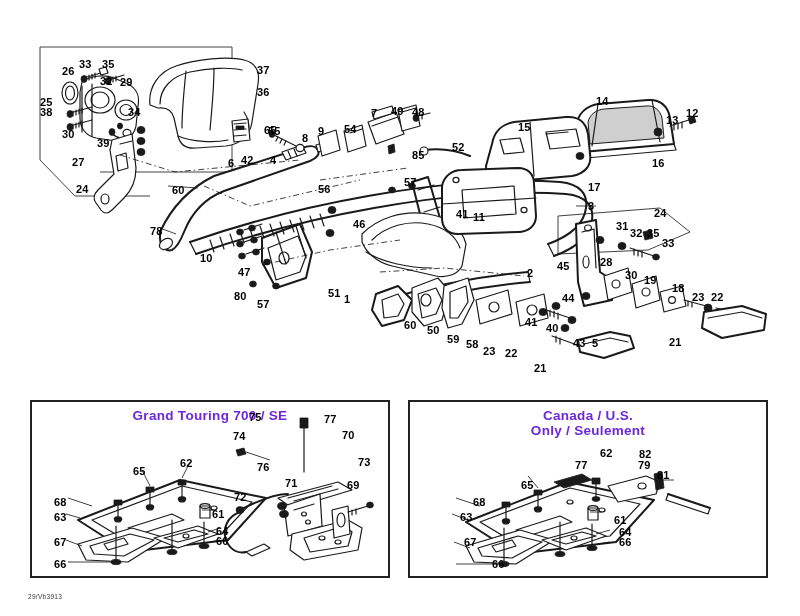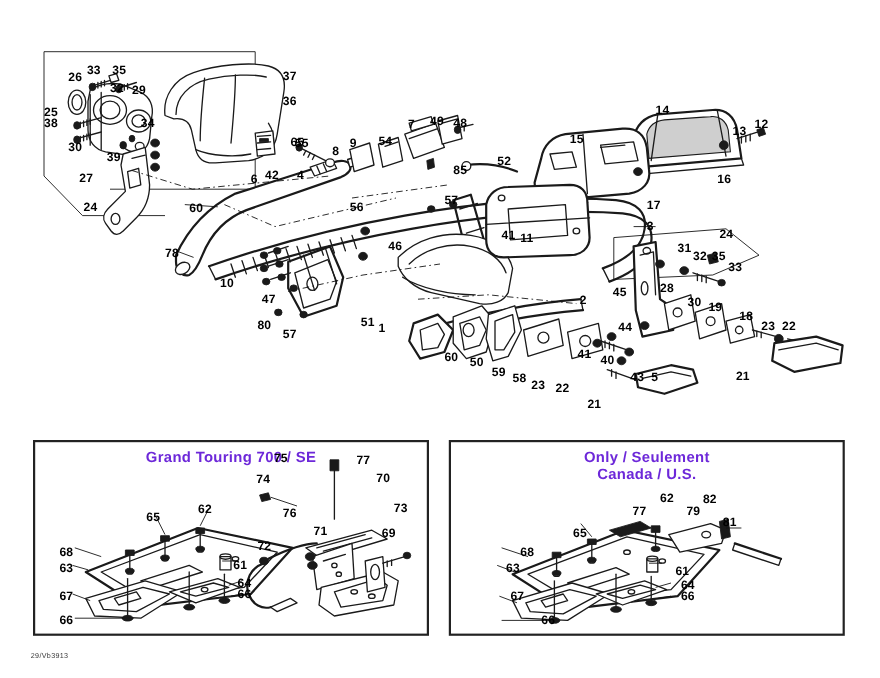--- a/index.html
+++ b/index.html
@@ -531,22 +531,22 @@
         <div class="lbl" style="left: 180px; top: 107px;">61</div>
         <div class="lbl" style="left: 184px; top: 124px;">64</div>
         <div class="lbl" style="left: 184px; top: 134px;">66</div>
         <div class="lbl" style="left: 22px; top: 135px;">67</div>
         <div class="lbl" style="left: 22px; top: 157px;">66</div>
       </div>
   </div>
 
   <div class="panel" id="panel-1" style="left: 408px; top: 400px; width: 360px; height: 178px;">
     <div class="panel-title" style="top: 6px;">
+        <span class="ln">Canada / U.S.</span>
         <span class="ln">Only / Seulement</span>
-        <span class="ln">Canada / U.S.</span>
       </div>
     <svg viewBox="0 0 360 178" width="360" height="178" style="position:absolute;left:0;top:0">
       <g>
         <path class="thf" d="M56 120 L158 80 L244 98 L206 140 L106 152 Z"></path>
         <path class="s" d="M70 120 L160 86 L230 102 L200 134 L110 144 Z"></path>
         <ellipse class="s" cx="96" cy="120" rx="3" ry="2"></ellipse>
         <ellipse class="s" cx="128" cy="108" rx="3" ry="2"></ellipse>
         <ellipse class="s" cx="160" cy="100" rx="3" ry="2"></ellipse>
         <ellipse class="s" cx="192" cy="108" rx="3" ry="2"></ellipse>
         <ellipse class="s" cx="116" cy="134" rx="3" ry="2"></ellipse>
@@ -595,21 +595,21 @@
           <path d="M200 128 L186 132"></path>
           <path d="M200 140 L188 142"></path>
           <path d="M264 78 L250 78"></path>
         </g>
       </g>
     </svg>
     <div class="panel-callouts">
         <div class="lbl" style="left: 190px; top: 46px;">62</div>
         <div class="lbl" style="left: 229px; top: 47px;">82</div>
         <div class="lbl" style="left: 165px; top: 58px;">77</div>
-        <div class="lbl" style="left: 214px; top: 58px;">79</div>
+        <div class="lbl" style="left: 228px; top: 58px;">79</div>
         <div class="lbl" style="left: 247px; top: 68px;">81</div>
         <div class="lbl" style="left: 111px; top: 78px;">65</div>
         <div class="lbl" style="left: 63px; top: 95px;">68</div>
         <div class="lbl" style="left: 50px; top: 110px;">63</div>
         <div class="lbl" style="left: 204px; top: 113px;">61</div>
         <div class="lbl" style="left: 209px; top: 125px;">64</div>
         <div class="lbl" style="left: 209px; top: 135px;">66</div>
         <div class="lbl" style="left: 54px; top: 135px;">67</div>
         <div class="lbl" style="left: 82px; top: 157px;">66</div>
       </div>

